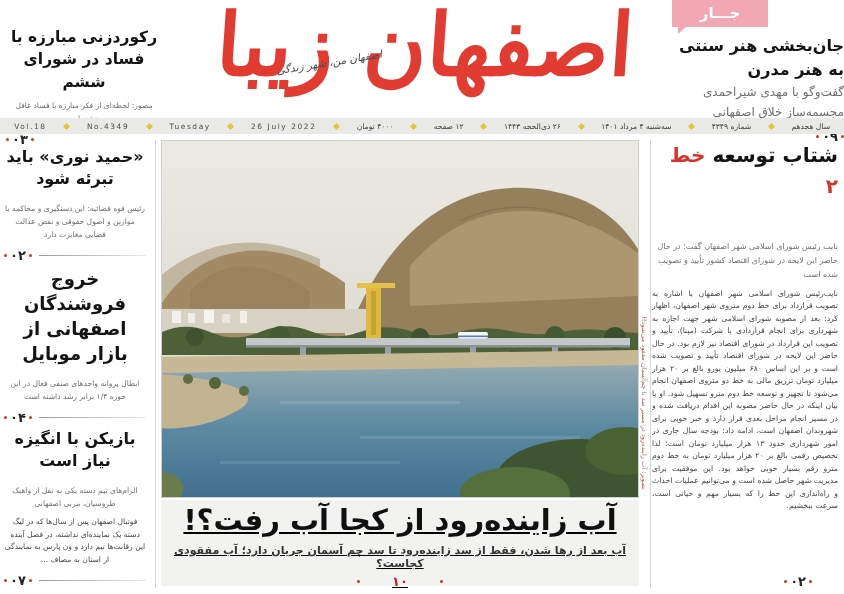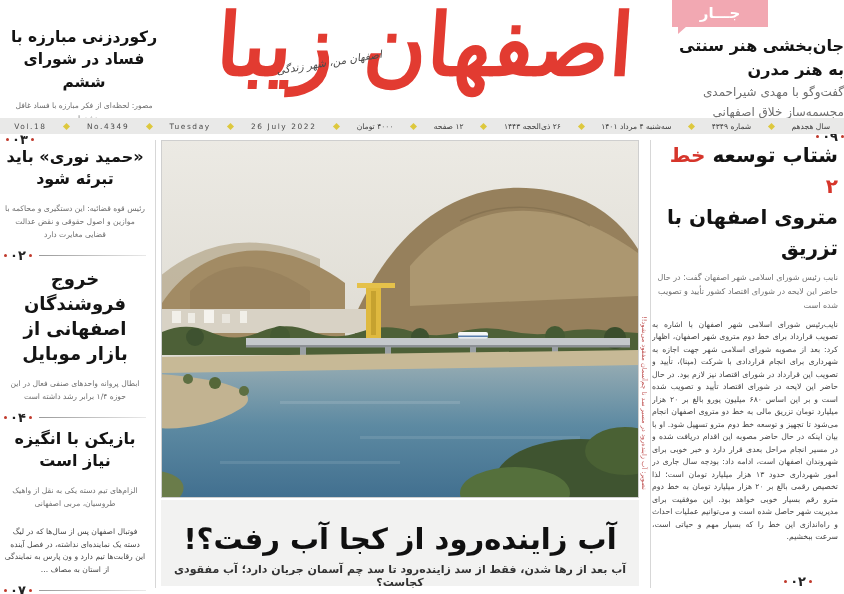--- a/index.html
+++ b/index.html
@@ -44,30 +44,30 @@
 
   
   .vdiv{position:absolute;top:140px;width:1px;height:448px;background:#d7d7d7;}
   .vdiv.l{left:155px;}  .vdiv.r{left:650px;}
 
   .leftcol{position:absolute;top:142px;left:0;width:150px;text-align:center;}
   .leftcol .item{padding:4px 4px 0 4px;}
   .leftcol .hl{font-size:16px;font-weight:bold;color:#141414;line-height:1.4;}
   .leftcol .hl.big{font-size:18px;}
   .leftcol .sub{margin-top:12px;font-size:7.6px;color:#6e6e6e;line-height:1.7;}
-  .leftcol .bodytxt{margin-top:15px;font-size:7.6px;color:#474747;line-height:1.7;text-align:center;}
+  .leftcol .bodytxt{margin-top:5px;font-size:7.6px;color:#474747;line-height:1.7;text-align:center;}
 
   
   .photo{position:absolute;top:140px;left:161px;width:478px;height:358px;border:1px solid #cfcfcf;box-sizing:border-box;overflow:hidden;}
   .vcaption{position:absolute;top:150px;left:640px;height:340px;writing-mode:vertical-rl;
     font-size:6.6px;color:#b44;letter-spacing:.5px;opacity:.9;}
 
   
   .band{position:absolute;top:500px;left:161px;width:478px;height:86px;background:#f2f2f1;
-    text-align:center;box-sizing:border-box;padding-top:24px;}
+    text-align:center;box-sizing:border-box;padding-top:5px;text-decoration:underline;}
   .band .hl{font-size:29px;font-weight:bold;color:#101010;line-height:1.1;}
   .band .sub{margin-top:7px;font-size:11px;font-weight:bold;color:#333;}
   .band .pmark{margin-top:5px;}
 
   
   .rightcol{position:absolute;top:140px;right:6px;width:186px;height:450px;text-align:right;overflow:hidden;}
   .rightcol .hl{font-size:20px;font-weight:bold;color:#131313;line-height:1.55;}
   .rightcol .hl .red{color:#d6352b;}
   .rightcol .sub{margin:7px 0 6px 0;font-size:8px;color:#6e6e6e;line-height:1.75;}
   .rightcol .bodytxt{font-size:7.7px;color:#454545;line-height:1.62;text-align:justify;}
@@ -238,21 +238,21 @@
     <div class="pmark noline center redno">
       <span class="dot"></span>
       <span class="num">۱۰</span>
       <span class="dot"></span>
     </div>
   </div>
 
   <div class="rightcol">
     <div class="hl">
       <span>شتاب توسعه </span><span class="red">خط ۲</span><br>
-      <span>متروی اصفهان با تزریق</span><br>
+      <br>
     </div>
     <div class="sub">نایب رئیس شورای اسلامی شهر اصفهان گفت: در حال حاضر این لایحه در شورای اقتصاد کشور تأیید و تصویب شده است</div>
     <div class="bodytxt">نایب‌رئیس شورای اسلامی شهر اصفهان با اشاره به تصویب قرارداد برای خط دوم متروی شهر اصفهان، اظهار کرد: بعد از مصوبه شورای اسلامی شهر جهت اجازه به شهرداری برای انجام قراردادی با شرکت (مپنا)، تأیید و تصویب این قرارداد در شورای اقتصاد نیز لازم بود. در حال حاضر این لایحه در شورای اقتصاد تأیید و تصویب شده است و بر این اساس ۶۸۰ میلیون یورو بالغ بر ۲۰ هزار میلیارد تومان تزریق مالی به خط دو متروی اصفهان انجام می‌شود تا تجهیز و توسعه خط دوم مترو تسهیل شود. او با بیان اینکه در حال حاضر مصوبه این اقدام دریافت شده و در مسیر انجام مراحل بعدی قرار دارد و خبر خوبی برای شهروندان اصفهان است، ادامه داد: بودجه سال جاری در امور شهرداری حدود ۱۳ هزار میلیارد تومان است؛ لذا تخصیص رقمی بالغ بر ۲۰ هزار میلیارد تومان به خط دوم مترو رقم بسیار خوبی خواهد بود. این موفقیت برای مدیریت شهر حاصل شده است و می‌توانیم عملیات احداث و راه‌اندازی این خط را که بسیار مهم و حیاتی است، سرعت ببخشیم.</div>
 
     <div class="pmark noline rc-pmark">
       <span class="dot"></span>
       <span class="num">۰۲</span>
       <span class="dot"></span>
     </div>
   </div>

